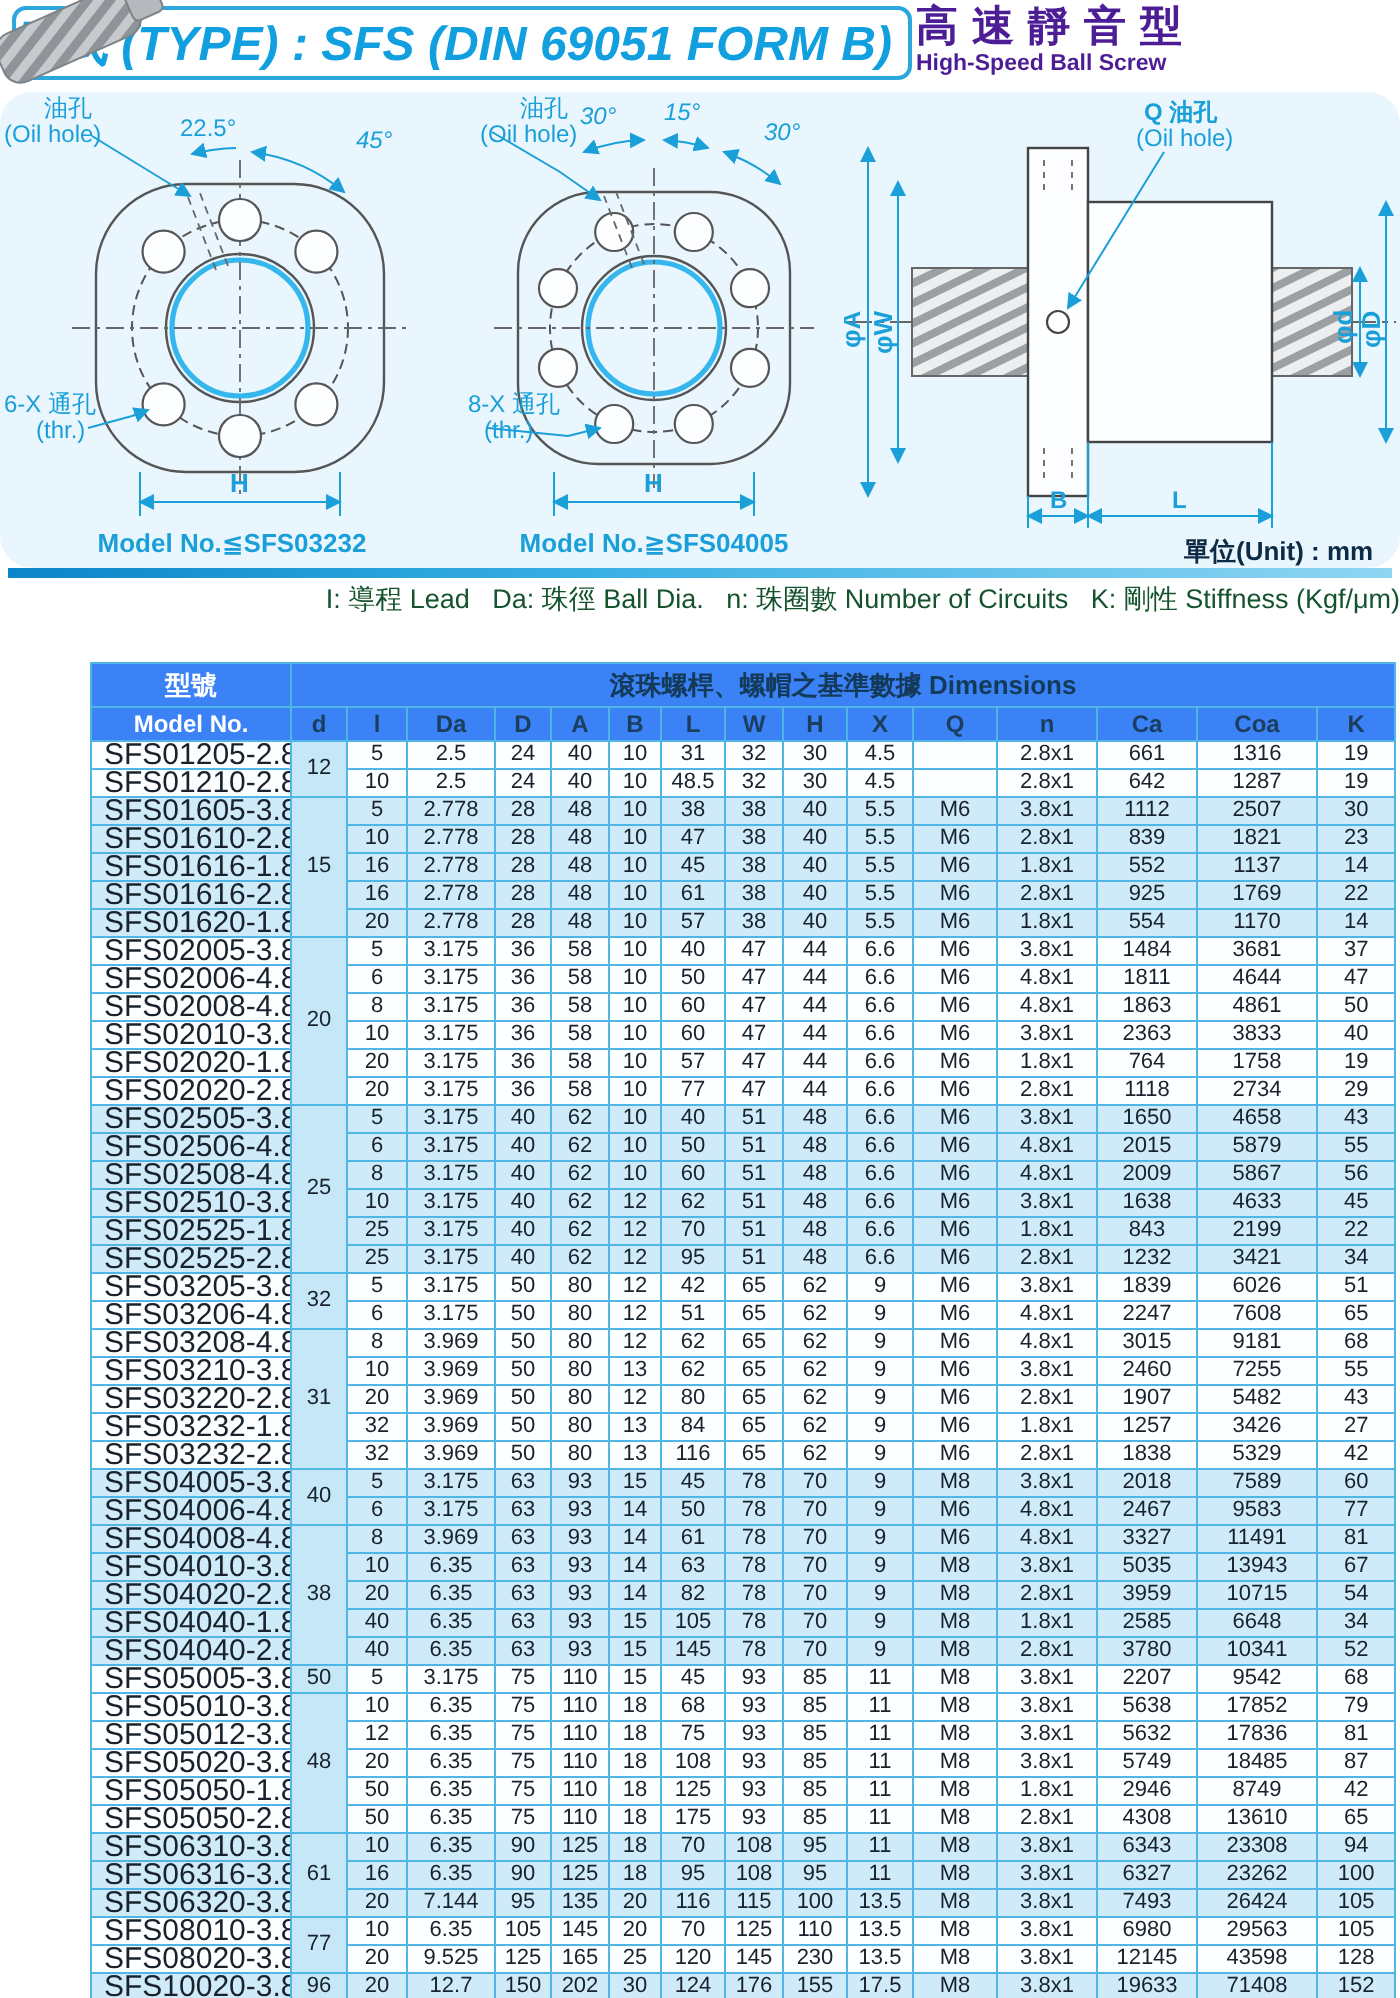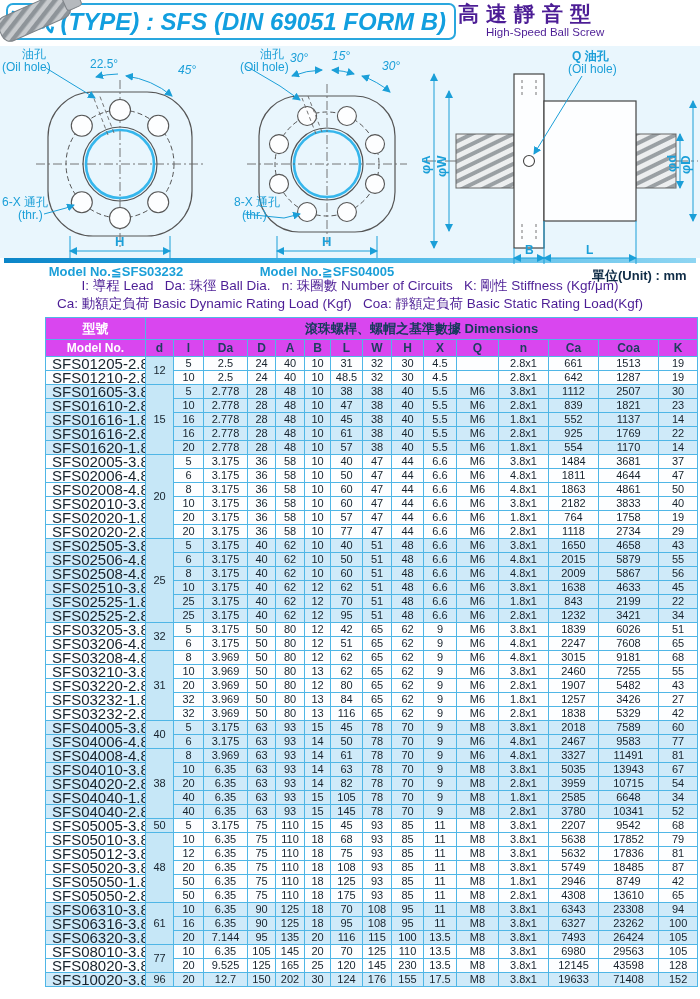--- a/index.html
+++ b/index.html
@@ -7,36 +7,36 @@
         font-family:"Liberation Sans","DejaVu Sans",sans-serif;}
   
   #topbar{position:relative;height:46px;}
   #title-box{position:absolute;left:6px;top:3px;width:450px;height:37px;
              border:2px solid #2aa7de;border-radius:7px;display:flex;align-items:center;
              justify-content:flex-end;padding-right:8px;box-sizing:border-box;background:#fff;}
   #title-box .t{color:#129fdf;font-size:24px;font-weight:bold;font-style:italic;white-space:nowrap;}
   #screw-deco{position:absolute;left:-6px;top:-10px;z-index:3;}
   #subtitle{position:absolute;right:4px;top:2px;width:238px;text-align:left;color:#4c1d95;}
   #subtitle .zh{font-size:21px;font-weight:bold;letter-spacing:7px;line-height:24px;}
-  #subtitle .en{font-size:11.5px;font-weight:normal;line-height:13px;margin-left:28px;}
+  #subtitle .en{font-size:11.5px;font-weight:bold;line-height:13px;}
   
-  #drawband{position:relative;height:212px;background:#e9f6fd;display:flex;}
+  #drawband{position:relative;height:238px;background:#e9f6fd;display:flex;border-radius:16px;}
   svg text{font-family:"Liberation Sans","DejaVu Sans",sans-serif;}
   .blue{fill:#1b9fd8;}
   .cap{font-size:13px;font-weight:bold;fill:#1b9fd8;}
   #divider{height:5px;background:linear-gradient(to right,#0b85c8,#36aee3 40%,#8ed5f2);margin:0 4px;}
   
-  #legend{height:40px;padding-top:14px;text-align:center;color:#4c1d95;}
+  #legend{height:40px;padding-top:2px;text-align:right;color:#14532d;}
   #legend div{font-size:13.5px;line-height:18px;white-space:pre-wrap;}
   
   #spec-table{margin-left:45px;width:652px;border-collapse:collapse;table-layout:fixed;
               font-size:11px;color:#17222c;}
   #spec-table th,#spec-table td{border:1px solid #4fb6e6;padding:0;text-align:center;
               overflow:hidden;white-space:nowrap;}
-  #spec-table thead th{background:#d946ef;}
+  #spec-table thead th{background:#3b82f6;}
   th.zh-head{color:#fff;font-size:13px;height:21px;font-weight:bold;}
   th.en-head{color:#fff;font-size:12px;height:16px;font-weight:bold;}
   th.dims-head{color:#143a5a;font-size:13px;font-weight:bold;}
   th.col-letter{color:#1c3e5e;font-size:12px;font-weight:bold;}
   #spec-table td{height:13px;line-height:13px;}
   tr.plain td{background:#fdfeff;}
   tr.tint td{background:#cfeaf9;}
   #spec-table td.dcol{background:#c6e7f7;font-size:11px;}
   #spec-table td.model{text-align:right;padding-left:6px;font-size:15px;}
 </style>
@@ -210,21 +210,20 @@
       <text class="blue" x="103" y="208" font-size="12" font-weight="bold">B</text>
       <text class="blue" x="164" y="208" font-size="12" font-weight="bold">L</text>
       <text x="170" y="234" font-size="13" fill="#0e2b46" font-weight="bold">單位(Unit) : mm</text>
     </svg>
   </div>
 
   <div id="divider"></div>
 
   <div id="legend">
     <div>I: 導程 Lead   Da: 珠徑 Ball Dia.   n: 珠圈數 Number of Circuits   K: 剛性 Stiffness (Kgf/μm)</div>
-    <div>Ca: 動額定負荷 Basic Dynamic Rating Load (Kgf)   Coa: 靜額定負荷 Basic Static Rating Load(Kgf)</div>
   </div>
 
   <table id="spec-table">
     <colgroup>
       <col style="width:100px">
         <col style="width:28px">
         <col style="width:30px">
         <col style="width:44px">
       <col style="width:28px">
         <col style="width:29px">
@@ -272,21 +271,21 @@
           <td>24</td>
           <td>40</td>
           <td>10</td>
           <td>31</td>
           <td>32</td>
           <td>30</td>
           <td>4.5</td>
           <td></td>
           <td>2.8x1</td>
           <td>661</td>
-          <td>1513</td>
+          <td>1316</td>
           <td>19</td>
         </tr>
         <tr class="plain">
           <td class="model">SFS01210-2.8</td>
           <td>10</td>
           <td>2.5</td>
           <td>24</td>
           <td>40</td>
           <td>10</td>
           <td>48.5</td>
@@ -443,21 +442,21 @@
           <td>3.175</td>
           <td>36</td>
           <td>58</td>
           <td>10</td>
           <td>60</td>
           <td>47</td>
           <td>44</td>
           <td>6.6</td>
           <td>M6</td>
           <td>3.8x1</td>
-          <td>2182</td>
+          <td>2363</td>
           <td>3833</td>
           <td>40</td>
         </tr>
         <tr class="plain">
           <td class="model">SFS02020-1.8</td>
           <td>20</td>
           <td>3.175</td>
           <td>36</td>
           <td>58</td>
           <td>10</td>

